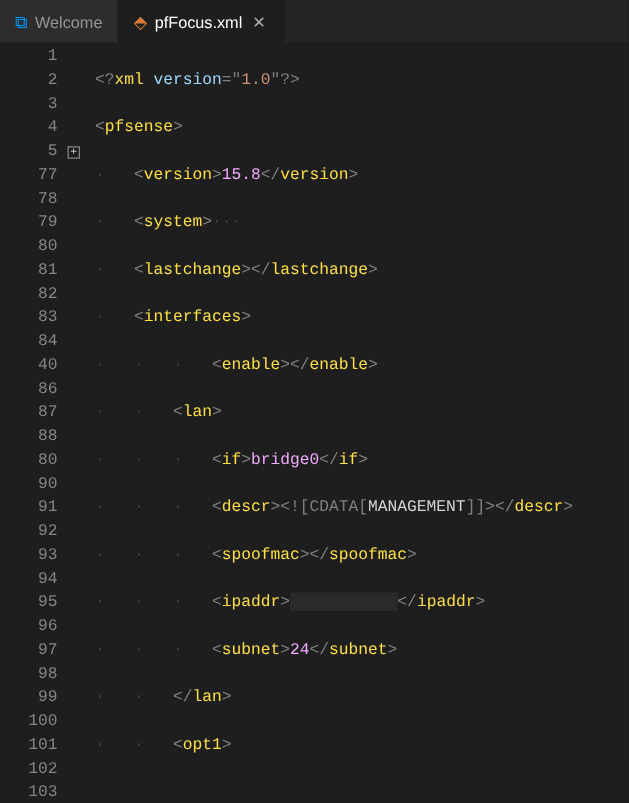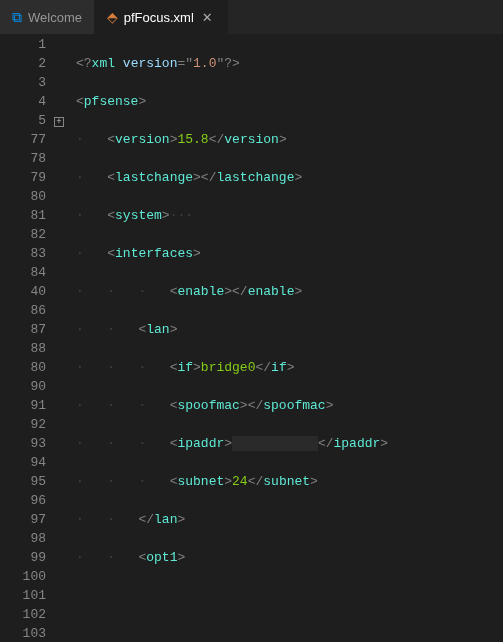--- a/index.html
+++ b/index.html
@@ -70,24 +70,24 @@
     color: #858585;
   }
   .code {
     flex: 1;
     background: #1e1e1e;
     padding-left: 10px;
     white-space: pre;
   }
   .line { height: 19px; }
   .punc  { color: #808080; }
-  .tagn  { color: #5eead4; }
+  .tagn  { color: #fde047; }
   .attrn { color: #9cdcfe; }
   .str   { color: #ce9178; }
-  .text  { color: #84cc16; }
+  .text  { color: #f0abfc; }
   .cdata { color: #808080; }
   .cdv   { color: #d4d4d4; }
   .redact{ color:#2a2a2a; background:#2a2a2a; }
   .guide { color:#404040; }
   .fold-plus {
     display: inline-block;
     width: 10px; height: 10px;
     border: 1px solid #858585;
     line-height: 8px;
     font-size: 9px;
@@ -180,26 +180,27 @@
         <div class="line"></div>
       <div class="line"></div>
         <div class="line"></div>
     </div>
   </div>
 
   <div class="code">
 <div class="line"><span class="punc">&lt;?</span><span class="tagn">xml</span><span class="text"> </span><span class="attrn">version</span><span class="punc">="</span><span class="str">1.0</span><span class="punc">"?&gt;</span></div>
 <div class="line"><span class="punc">&lt;</span><span class="tagn">pfsense</span><span class="punc">&gt;</span></div>
 <div class="line"><span class="guide">·   </span><span class="punc">&lt;</span><span class="tagn">version</span><span class="punc">&gt;</span><span class="text">15.8</span><span class="punc">&lt;/</span><span class="tagn">version</span><span class="punc">&gt;</span></div>
+<div class="line"><span class="guide">·   </span><span class="punc">&lt;</span><span class="tagn">system</span><span class="punc">&gt;</span><span class="guide">···</span></div>
 <div class="line"><span class="guide">·   </span><span class="punc">&lt;</span><span class="tagn">lastchange</span><span class="punc">&gt;&lt;/</span><span class="tagn">lastchange</span><span class="punc">&gt;</span></div>
-<div class="line"><span class="guide">·   </span><span class="punc">&lt;</span><span class="tagn">system</span><span class="punc">&gt;</span><span class="guide">···</span></div>
 <div class="line"><span class="guide">·   </span><span class="punc">&lt;</span><span class="tagn">interfaces</span><span class="punc">&gt;</span></div>
 <div class="line"><span class="guide">·   ·   ·   </span><span class="punc">&lt;</span><span class="tagn">enable</span><span class="punc">&gt;&lt;/</span><span class="tagn">enable</span><span class="punc">&gt;</span></div>
 <div class="line"><span class="guide">·   ·   </span><span class="punc">&lt;</span><span class="tagn">lan</span><span class="punc">&gt;</span></div>
 <div class="line"><span class="guide">·   ·   ·   </span><span class="punc">&lt;</span><span class="tagn">if</span><span class="punc">&gt;</span><span class="text">bridge0</span><span class="punc">&lt;/</span><span class="tagn">if</span><span class="punc">&gt;</span></div>
+<div class="line"><span class="guide">·   ·   ·   </span><span class="punc">&lt;</span><span class="tagn">descr</span><span class="punc">&gt;</span><span class="cdata">&lt;![CDATA[</span><span class="cdv">MANAGEMENT</span><span class="cdata">]]&gt;</span><span class="punc">&lt;/</span><span class="tagn">descr</span><span class="punc">&gt;</span></div>
 <div class="line"><span class="guide">·   ·   ·   </span><span class="punc">&lt;</span><span class="tagn">spoofmac</span><span class="punc">&gt;&lt;/</span><span class="tagn">spoofmac</span><span class="punc">&gt;</span></div>
 <div class="line"><span class="guide">·   ·   ·   </span><span class="punc">&lt;</span><span class="tagn">ipaddr</span><span class="punc">&gt;</span><span class="redact">XXX.XX.XX.X</span><span class="punc">&lt;/</span><span class="tagn">ipaddr</span><span class="punc">&gt;</span></div>
 <div class="line"><span class="guide">·   ·   ·   </span><span class="punc">&lt;</span><span class="tagn">subnet</span><span class="punc">&gt;</span><span class="text">24</span><span class="punc">&lt;/</span><span class="tagn">subnet</span><span class="punc">&gt;</span></div>
 <div class="line"><span class="guide">·   ·   </span><span class="punc">&lt;/</span><span class="tagn">lan</span><span class="punc">&gt;</span></div>
 <div class="line"><span class="guide">·   ·   </span><span class="punc">&lt;</span><span class="tagn">opt1</span><span class="punc">&gt;</span></div>
 
 
 
 
 

